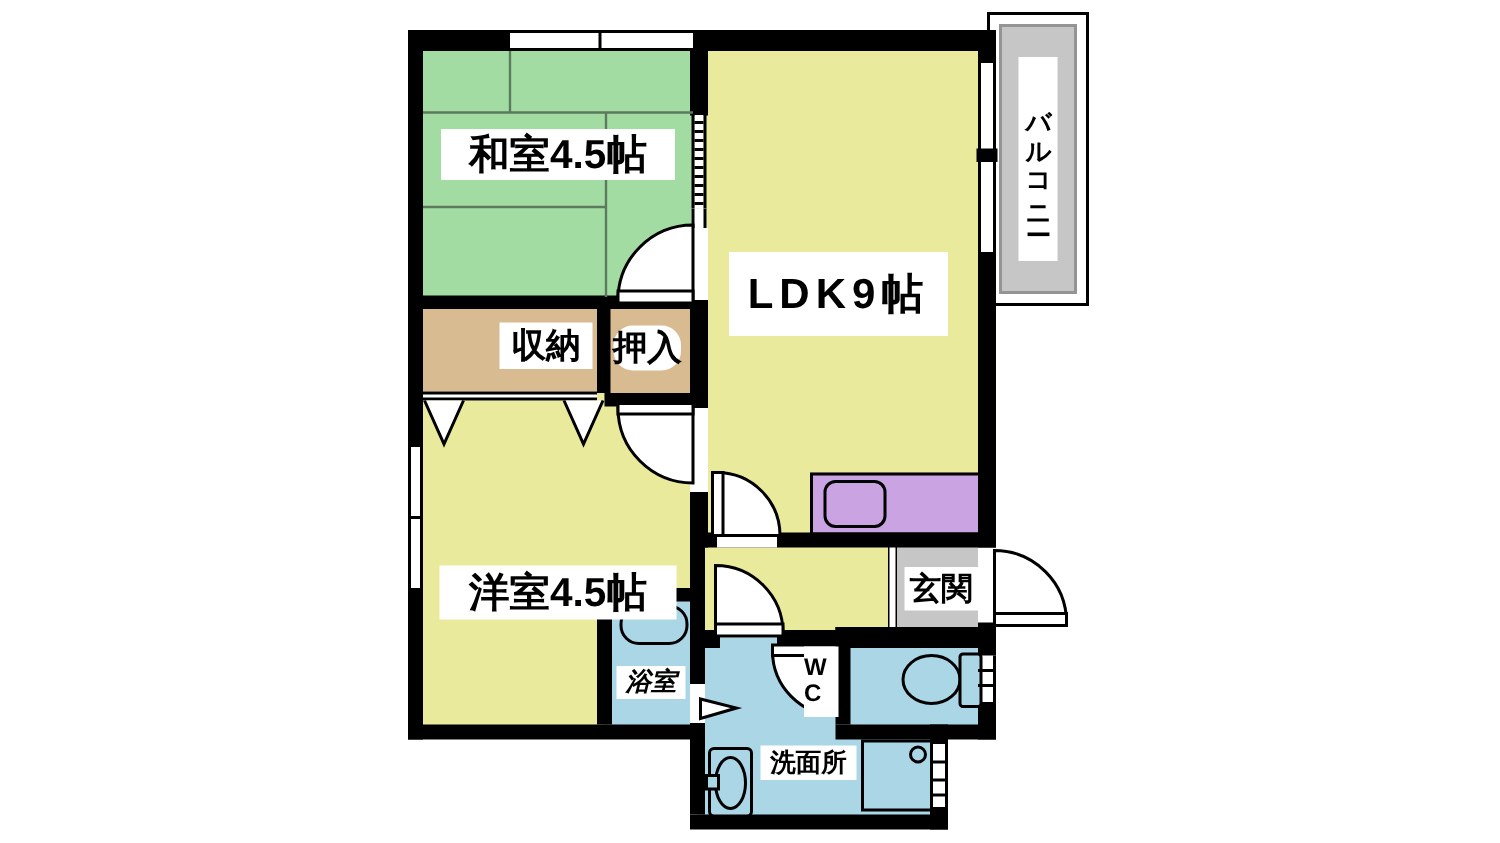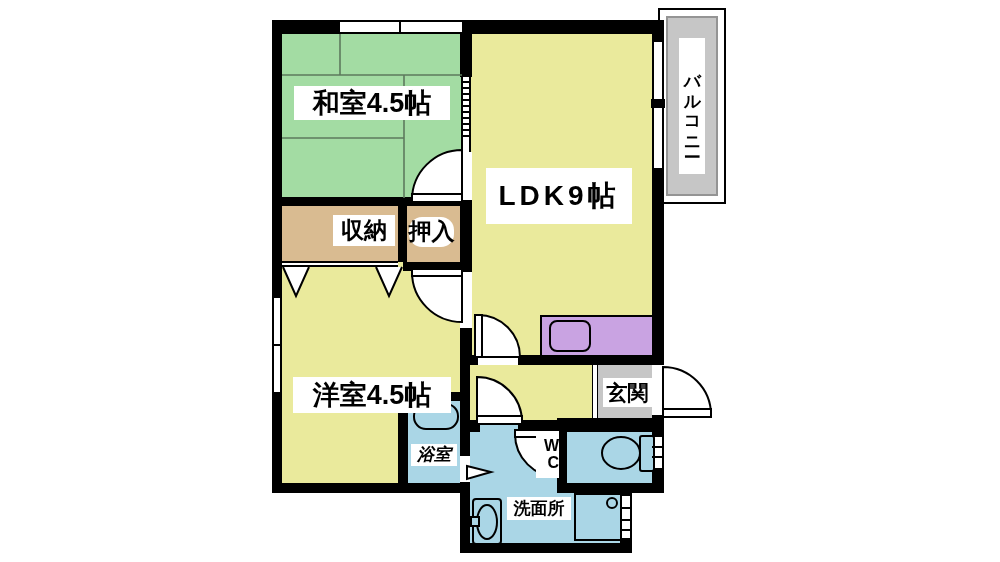--- a/index.html
+++ b/index.html
@@ -127,18 +127,18 @@
       <line x1="620" y1="530" x2="632" y2="530"></line>
     </g>
   </svg>
 
   <div class="lbl" style="left:294px;top:86px;width:156px;height:34px;font-size:27px;">和室4.5帖</div>
   <div class="lbl" style="left:486px;top:168px;width:146px;height:56px;font-size:28px;letter-spacing:4px;">LDK9帖</div>
   <div class="lbl" style="left:293px;top:333px;width:158px;height:36px;font-size:27px;margin-top:44px;">洋室4.5帖</div>
   <div class="lbl" style="left:309px;top:215px;width:62px;height:31px;font-size:23px;margin-left:24px;">収納</div>
   <div class="lbl" style="left:409px;top:217px;width:45px;height:30px;font-size:23px;border-radius:13px;">押入</div>
   <div class="lbl" style="left:603px;top:378px;width:49px;height:29px;font-size:21px;">玄関</div>
-  <div class="lbl" style="left:536px;top:431px;width:23px;height:47px;font-size:16px;white-space:normal;word-break:break-all;text-align:right;">WC</div>
+  <div class="lbl" style="left:536px;top:431px;width:23px;height:47px;font-size:16px;white-space:normal;word-break:break-all;text-align:left;">WC</div>
   <div class="lbl" style="left:411px;top:444px;width:46px;height:22px;font-size:17px;font-style:italic;">浴室</div>
   <div class="lbl" style="left:507px;top:497px;width:64px;height:23px;font-size:17px;">洗面所</div>
   <div class="lbl vert" style="left:679px;top:38px;width:26px;height:136px;font-size:17px;">バルコニー</div>
 
 </div>
 
 </body></html>

